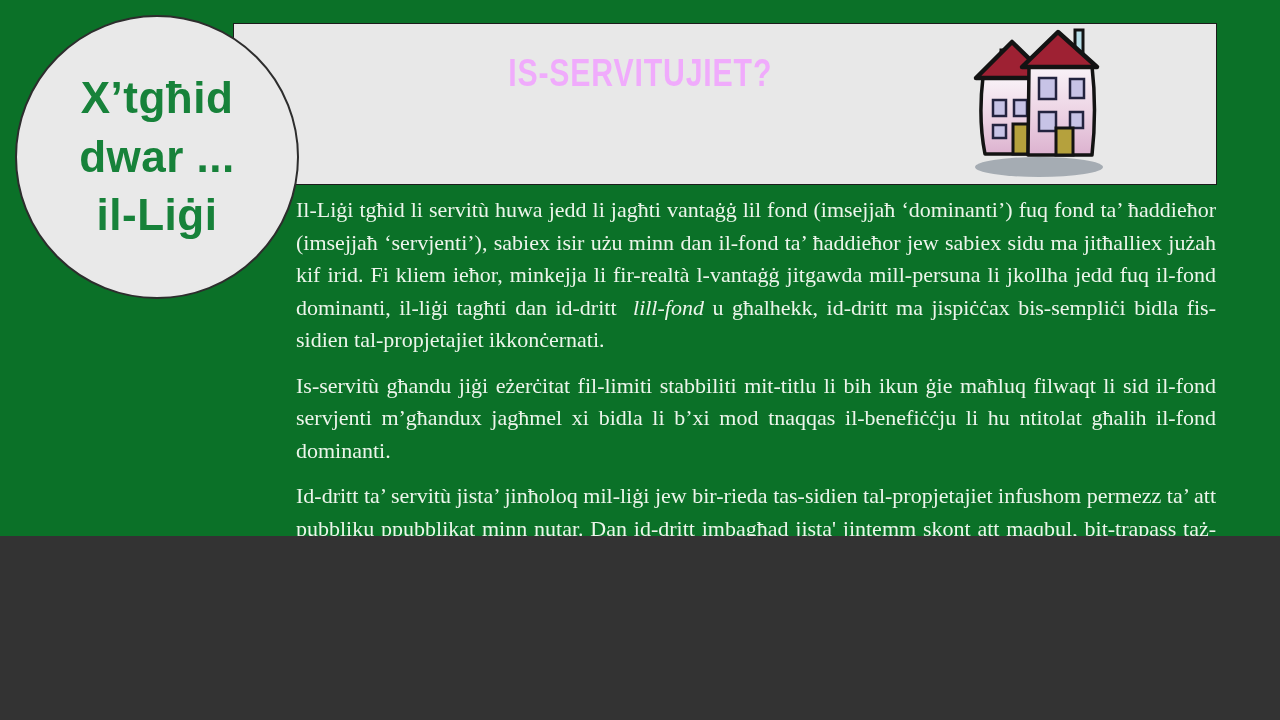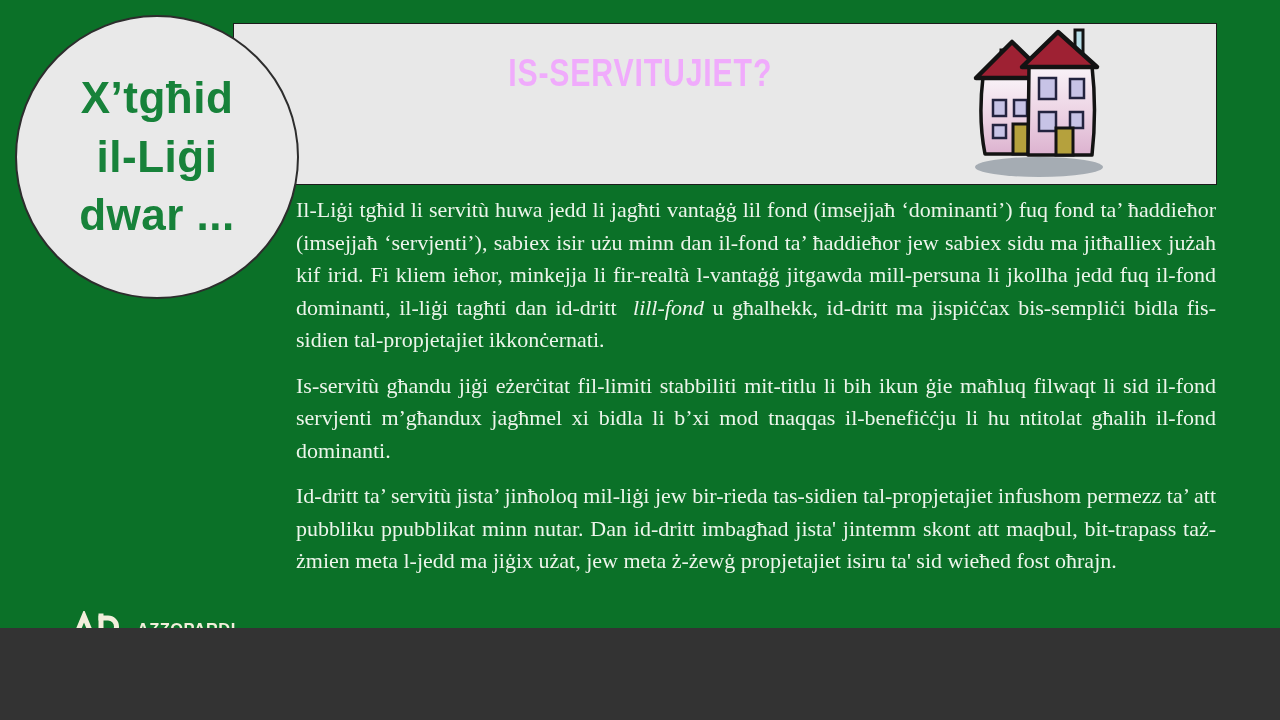--- a/index.html
+++ b/index.html
@@ -1,17 +1,17 @@
 <!DOCTYPE html>
 <html><head>
 <meta charset="utf-8">
 <style>
   html,body { margin:0; padding:0; background:#333; }
   .slide {
-    position:relative; width:1280px; height:628px; overflow:hidden;
+    position:relative; width:1280px; height:536px; overflow:hidden;
     background:#0b7128;
     font-family:"Liberation Sans", sans-serif;
   }
 
   
   .header-bar {
     position:absolute; left:233px; top:23px; width:984px; height:162px;
     background:#e8e8e8; border:1px solid #1c1c1c; box-sizing:border-box;
     z-index:1;
   }
@@ -75,22 +75,22 @@
 </head>
 <body>
 
 <div class="slide">
 
   <div class="header-bar"></div>
 
   <div class="title-circle">
     <div class="circle-text">
       <div>X’tgħid</div>
+      <div>dwar ...</div>
       <div>il-Liġi</div>
-      <div>dwar ...</div>
     </div>
   </div>
 
   <div class="header-text">
     <div>
       <span class="slide-title">IS-SERVITUJIET?</span>
     </div>
   </div>
 
   <div class="houses">

